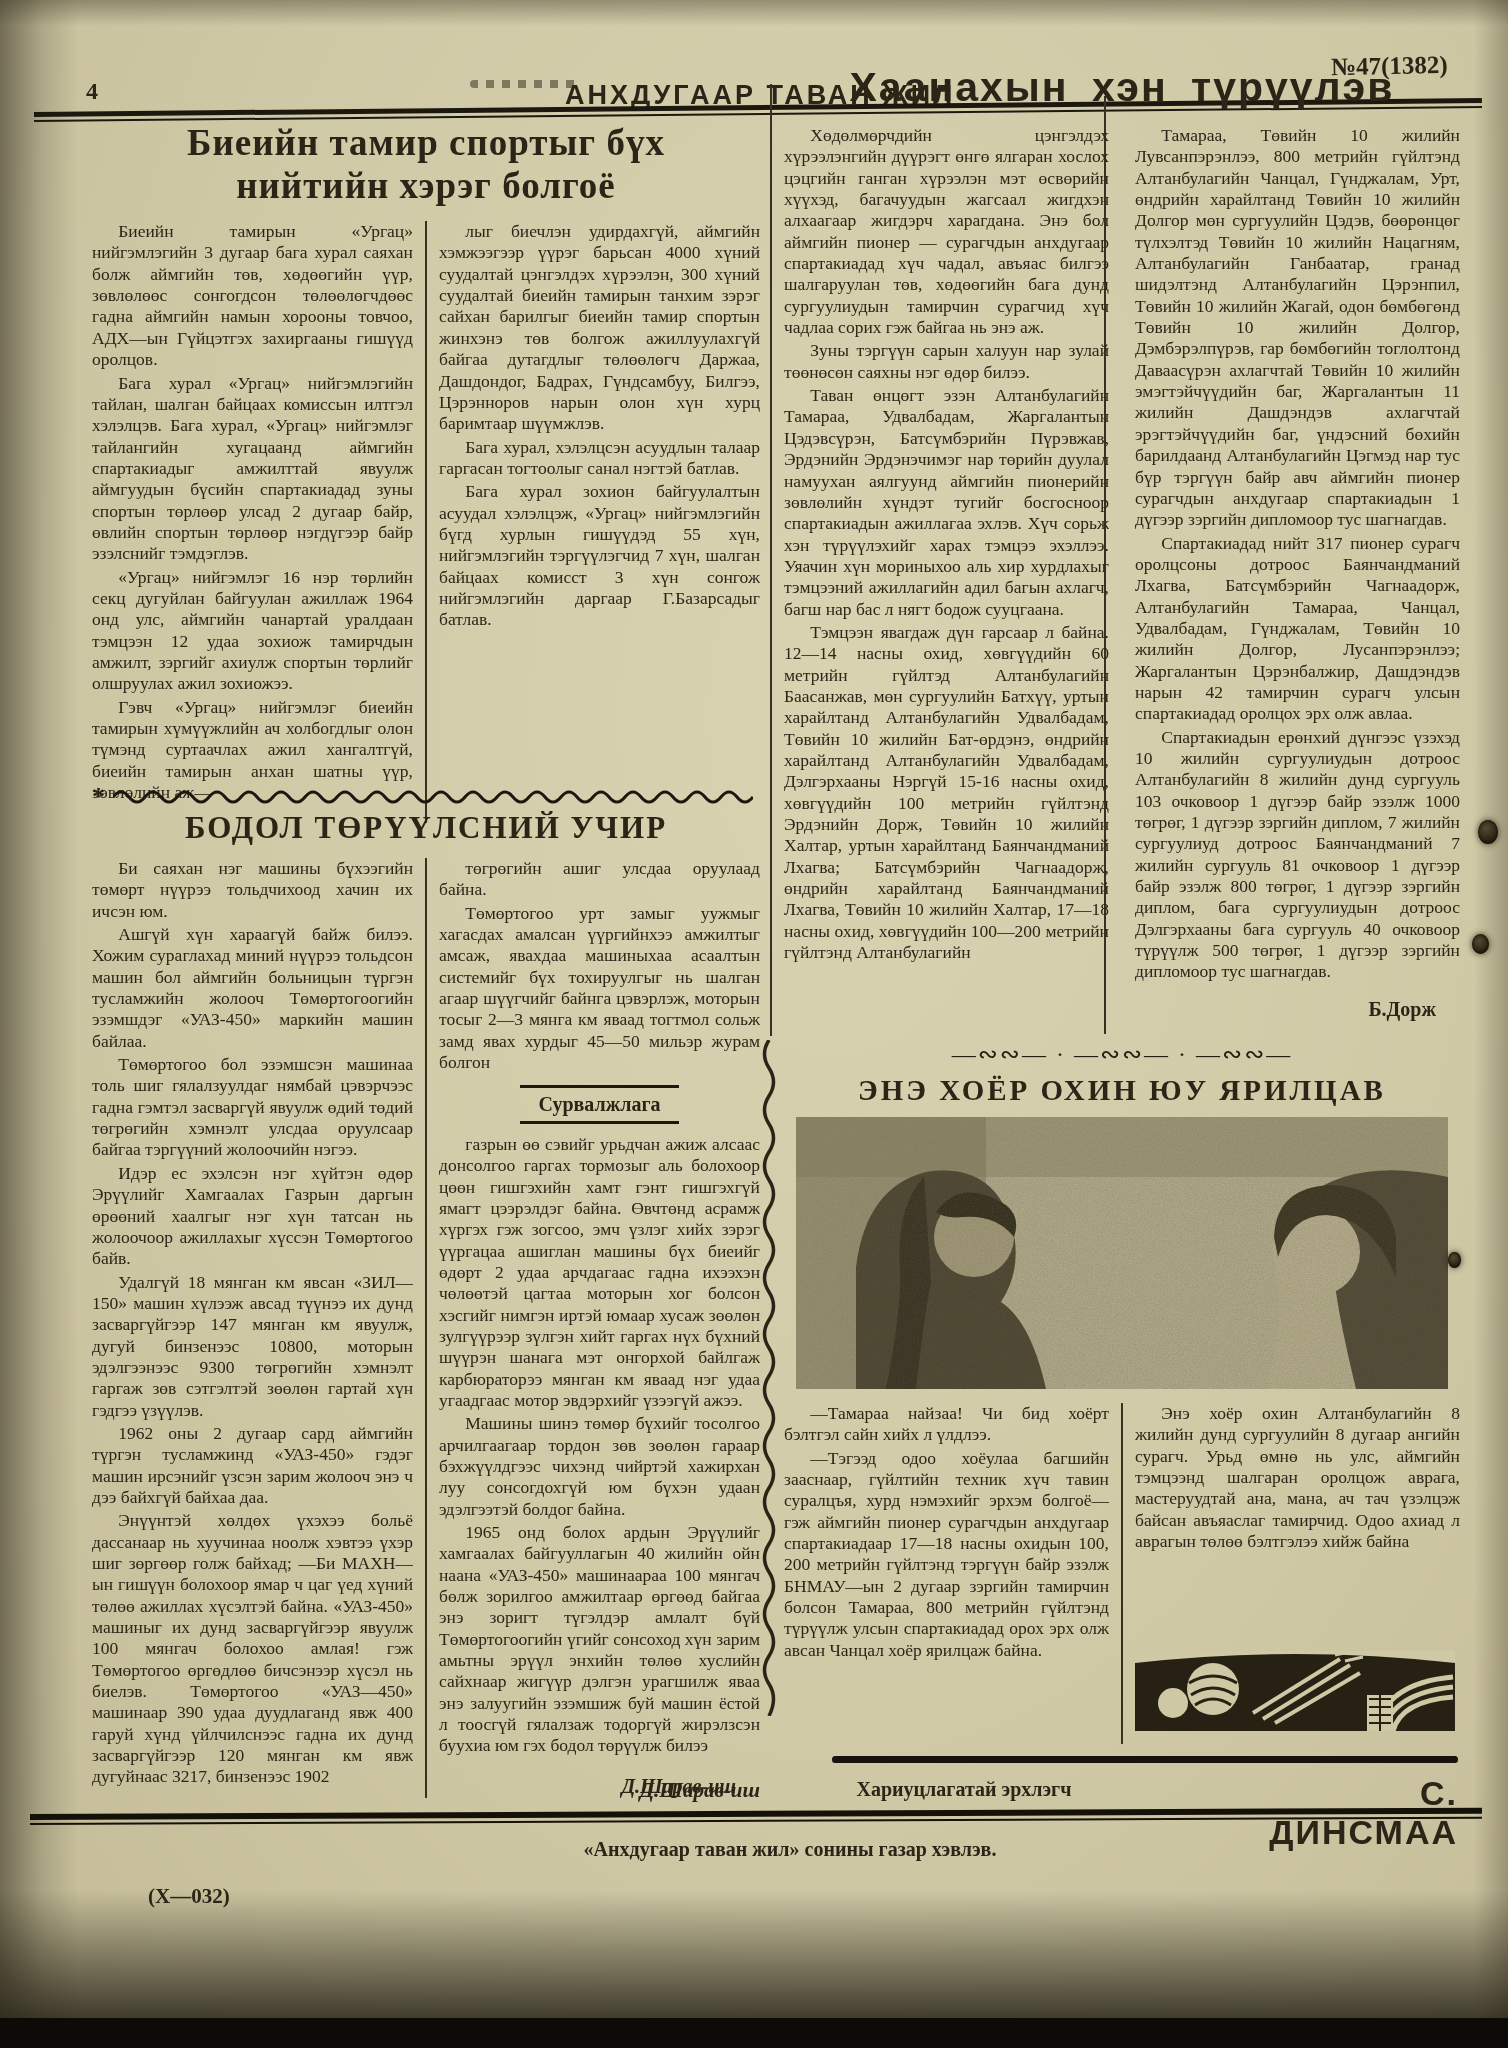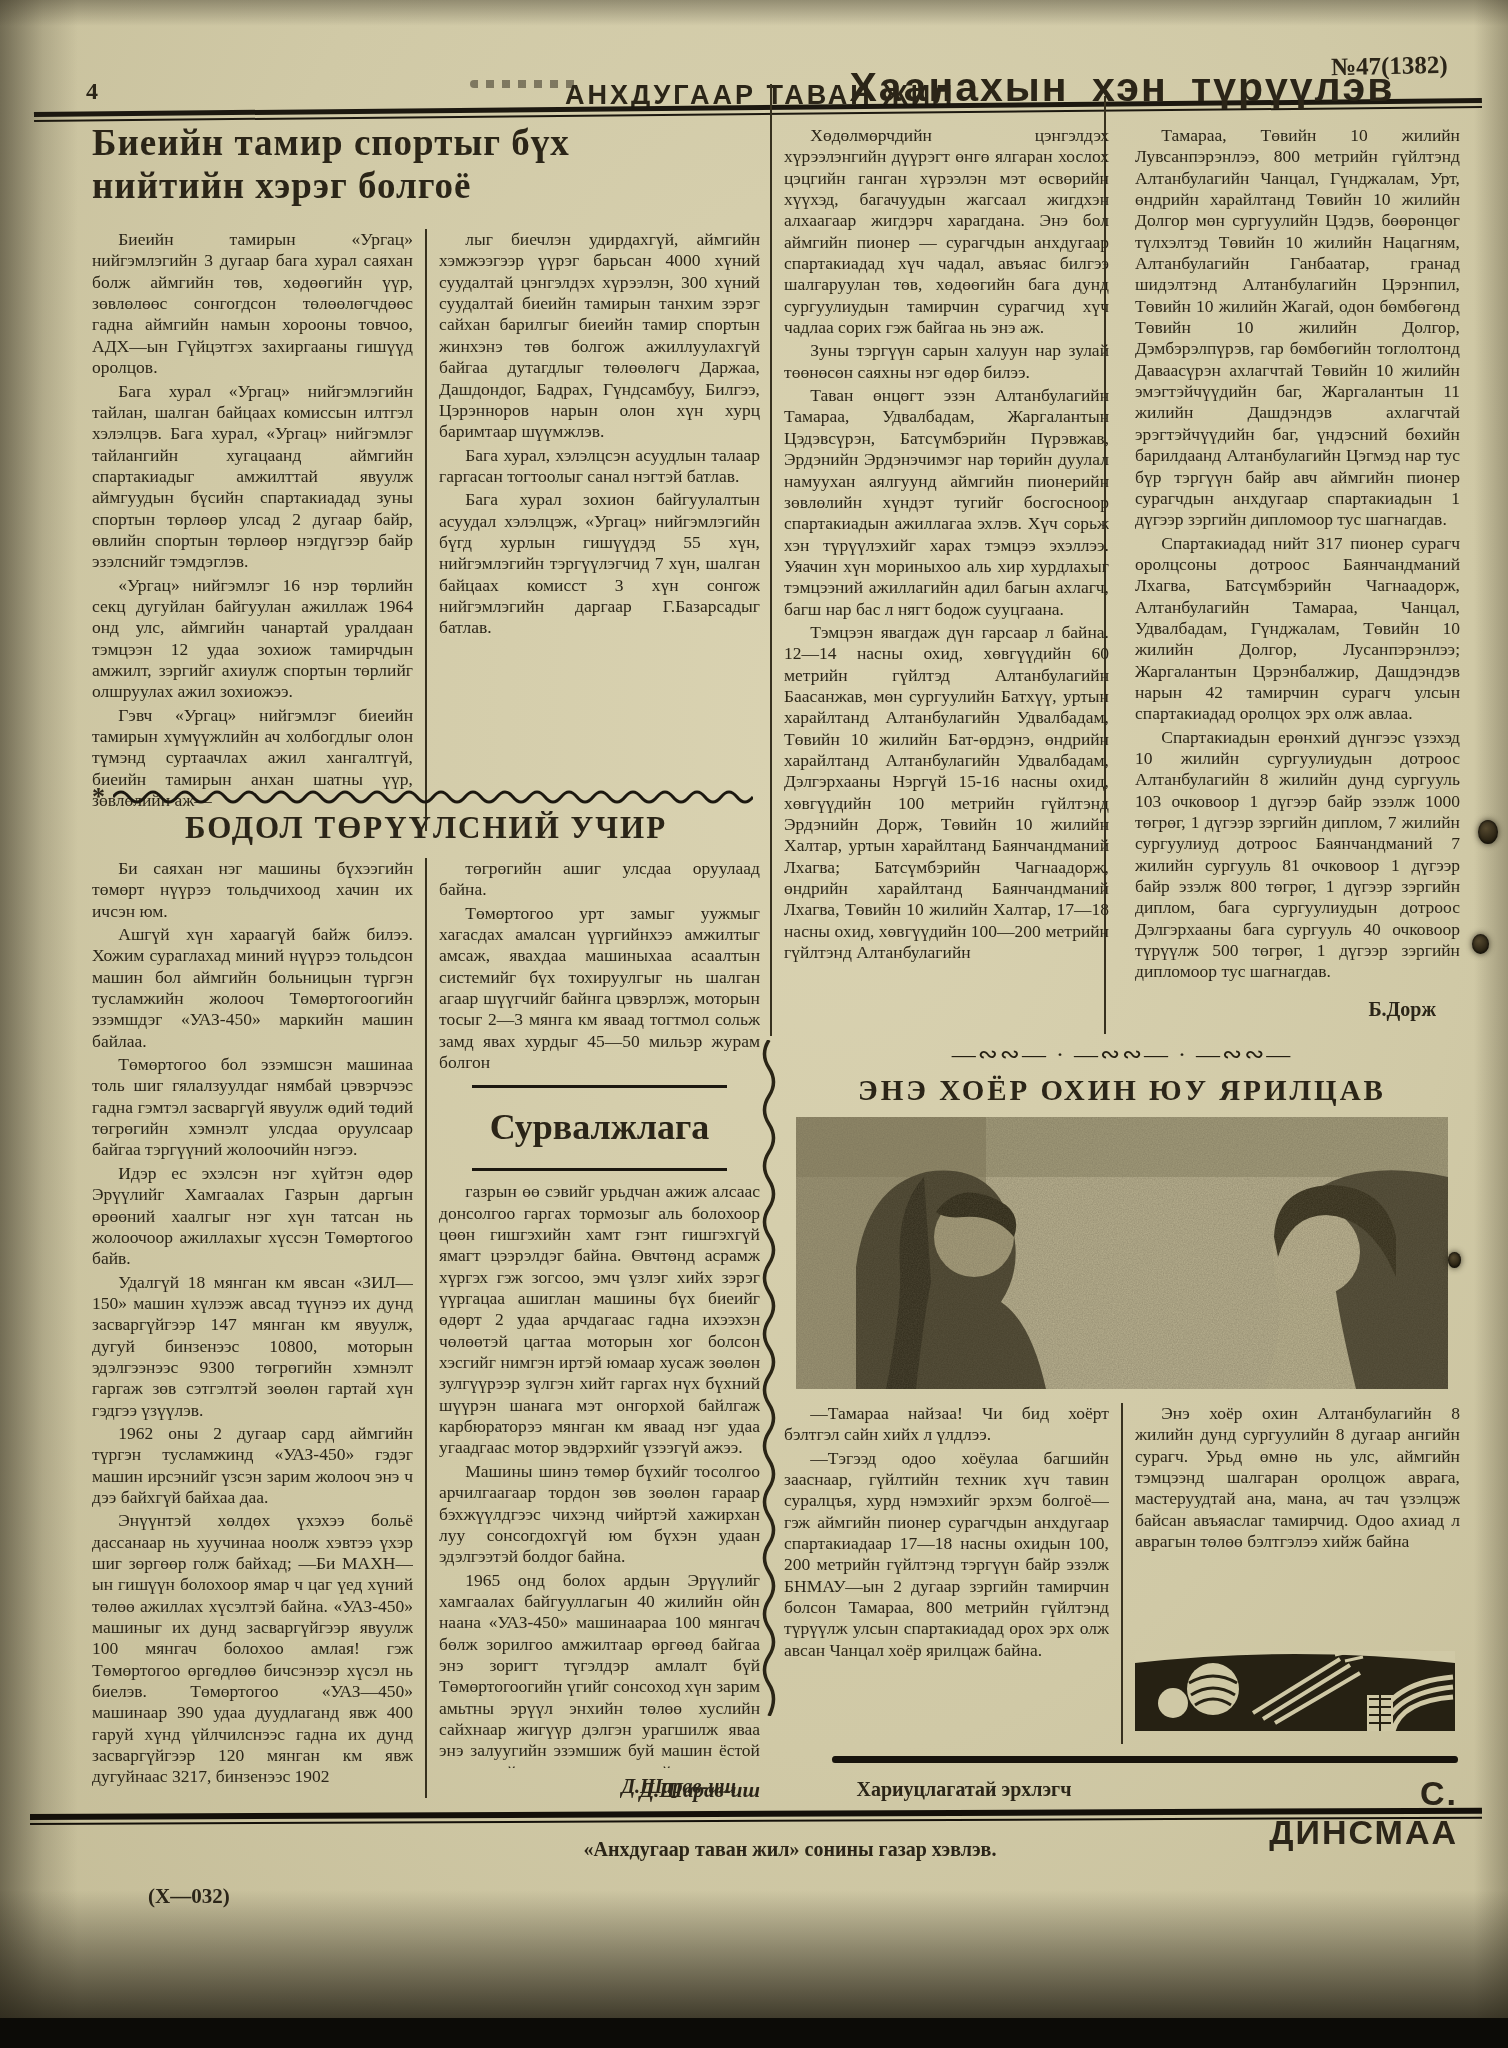--- a/index.html
+++ b/index.html
@@ -41,30 +41,30 @@
     font-family:"Liberation Sans","DejaVu Sans",sans-serif;font-weight:bold;font-size:27px;letter-spacing:3px;}
   .issue{position:absolute;right:60px;top:52px;font-size:25px;font-weight:bold;transform:rotate(-1.2deg);}
   
   .cols{display:flex;align-items:stretch;}
   .col{flex:1 1 0;overflow:hidden;}
   .vrule{width:2px;background:#37311f;margin:0 12px;flex:0 0 2px;}
   .para{margin:0 0 2px 0;text-indent:1.5em;text-align:justify;}
   .body{font-size:17.5px;line-height:1.22;}
   
   .art1{position:absolute;left:92px;top:122px;width:668px;}
-  .art1 .title{text-align:left;font-weight:bold;font-size:37px;line-height:1.15;letter-spacing:1px;margin-bottom:22px;}
+  .art1 .title{text-align:center;font-weight:bold;font-size:37px;line-height:1.15;letter-spacing:1px;margin-bottom:14px;}
   .art1 .cols{height:602px;}
   
   .art3{position:absolute;left:92px;top:786px;width:668px;}
   .wavy{display:flex;align-items:center;gap:8px;height:22px;}
   .wavy .star{font-size:26px;font-weight:bold;line-height:0;}
   .art3 .title{text-align:center;font-weight:bold;font-size:31px;letter-spacing:2px;margin:2px 0 12px 0;}
   .art3 .cols{height:940px;}
   .colB{display:flex;flex-direction:column;overflow:hidden;}
-  .subhead{align-self:center;margin:10px 0;padding:18px 18px;font-weight:bold;font-size:36px;
+  .subhead{align-self:center;margin:10px 0;padding:4px 18px;font-weight:bold;font-size:20px;
     border-top:3px solid #1c1810;border-bottom:3px solid #1c1810;}
   .colB .rest{flex:1 1 auto;overflow:hidden;}
   .byline{font-weight:bold;text-align:right;font-size:20px;padding:6px 24px 0 0;}
   .byline.it{font-style:italic;}
   
   .art2{position:absolute;left:784px;top:64px;width:676px;}
   .art2 .title{text-align:center;font-family:"Liberation Sans","DejaVu Sans",sans-serif;
     font-weight:bold;font-size:41px;letter-spacing:2px;word-spacing:10px;margin-bottom:14px;}
   .art2 .cols{height:896px;}
   .art2 .colR{display:flex;flex-direction:column;overflow:hidden;}

